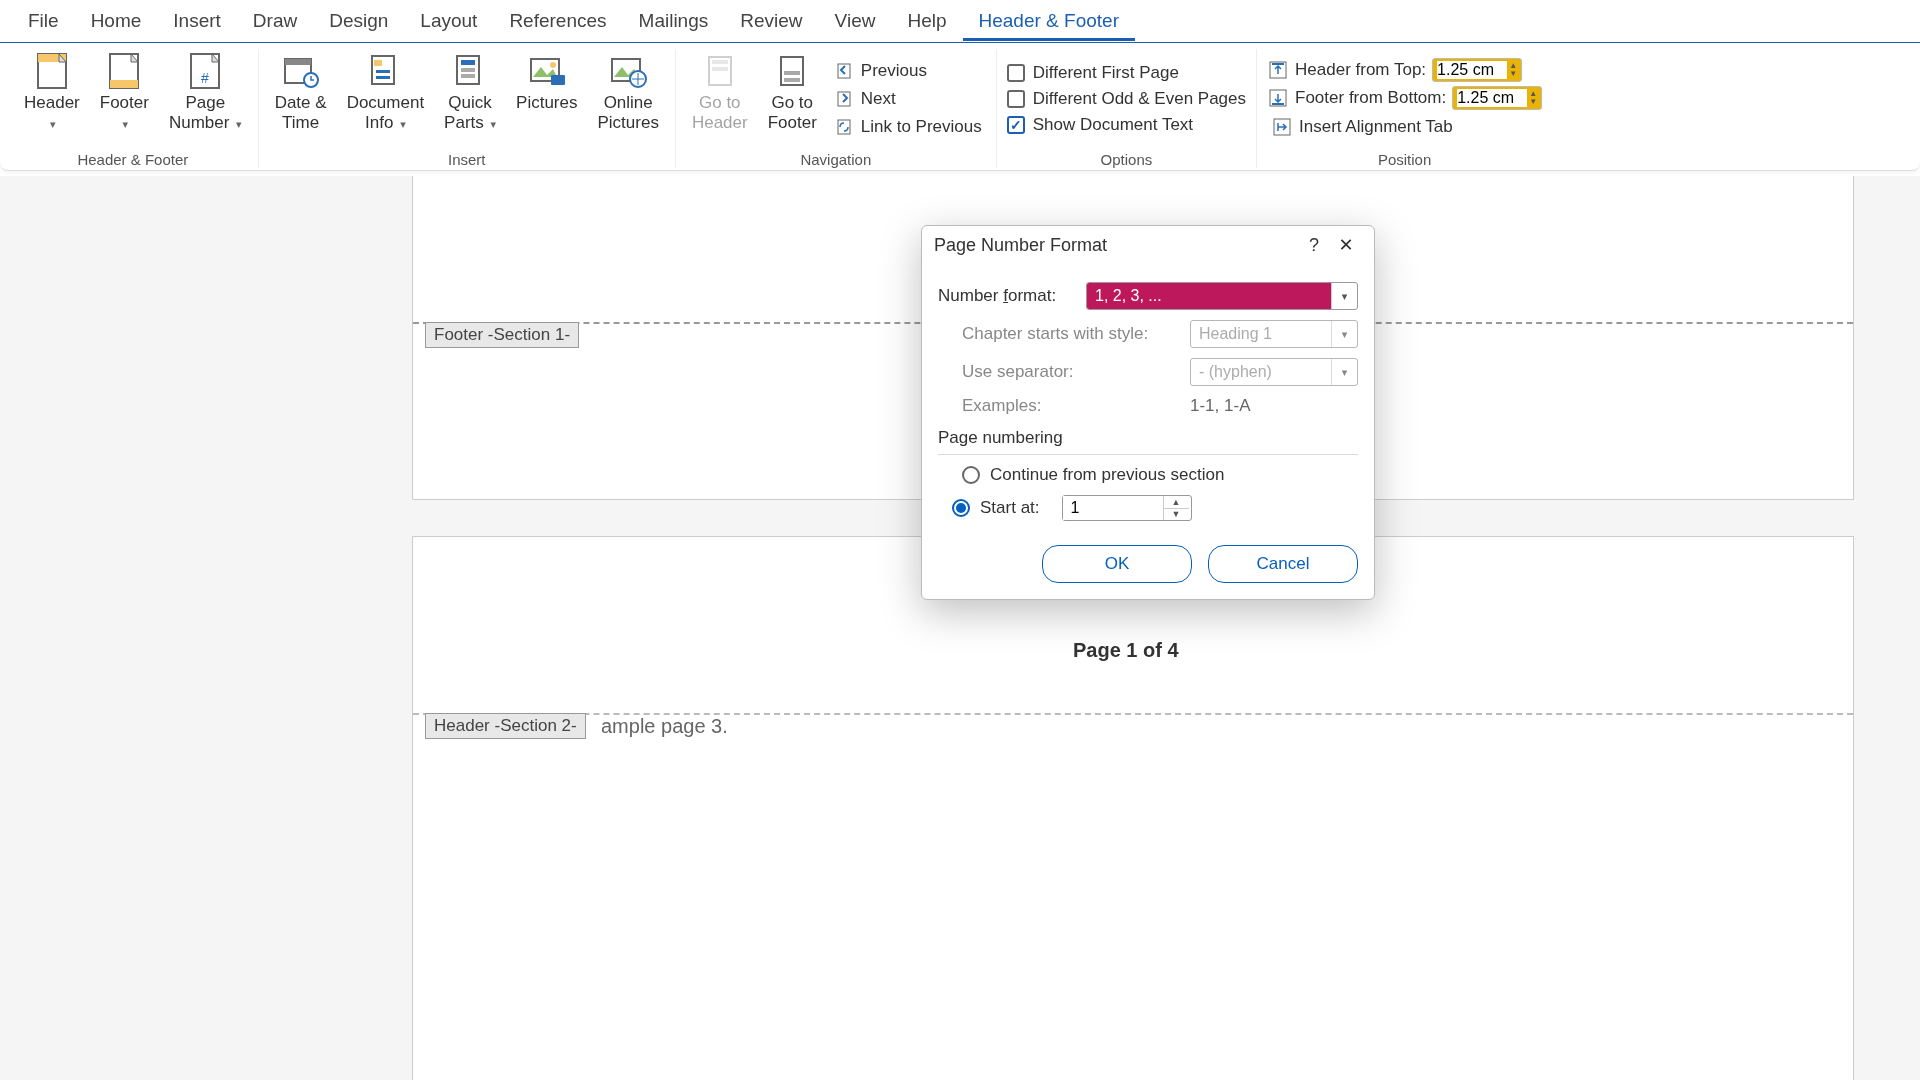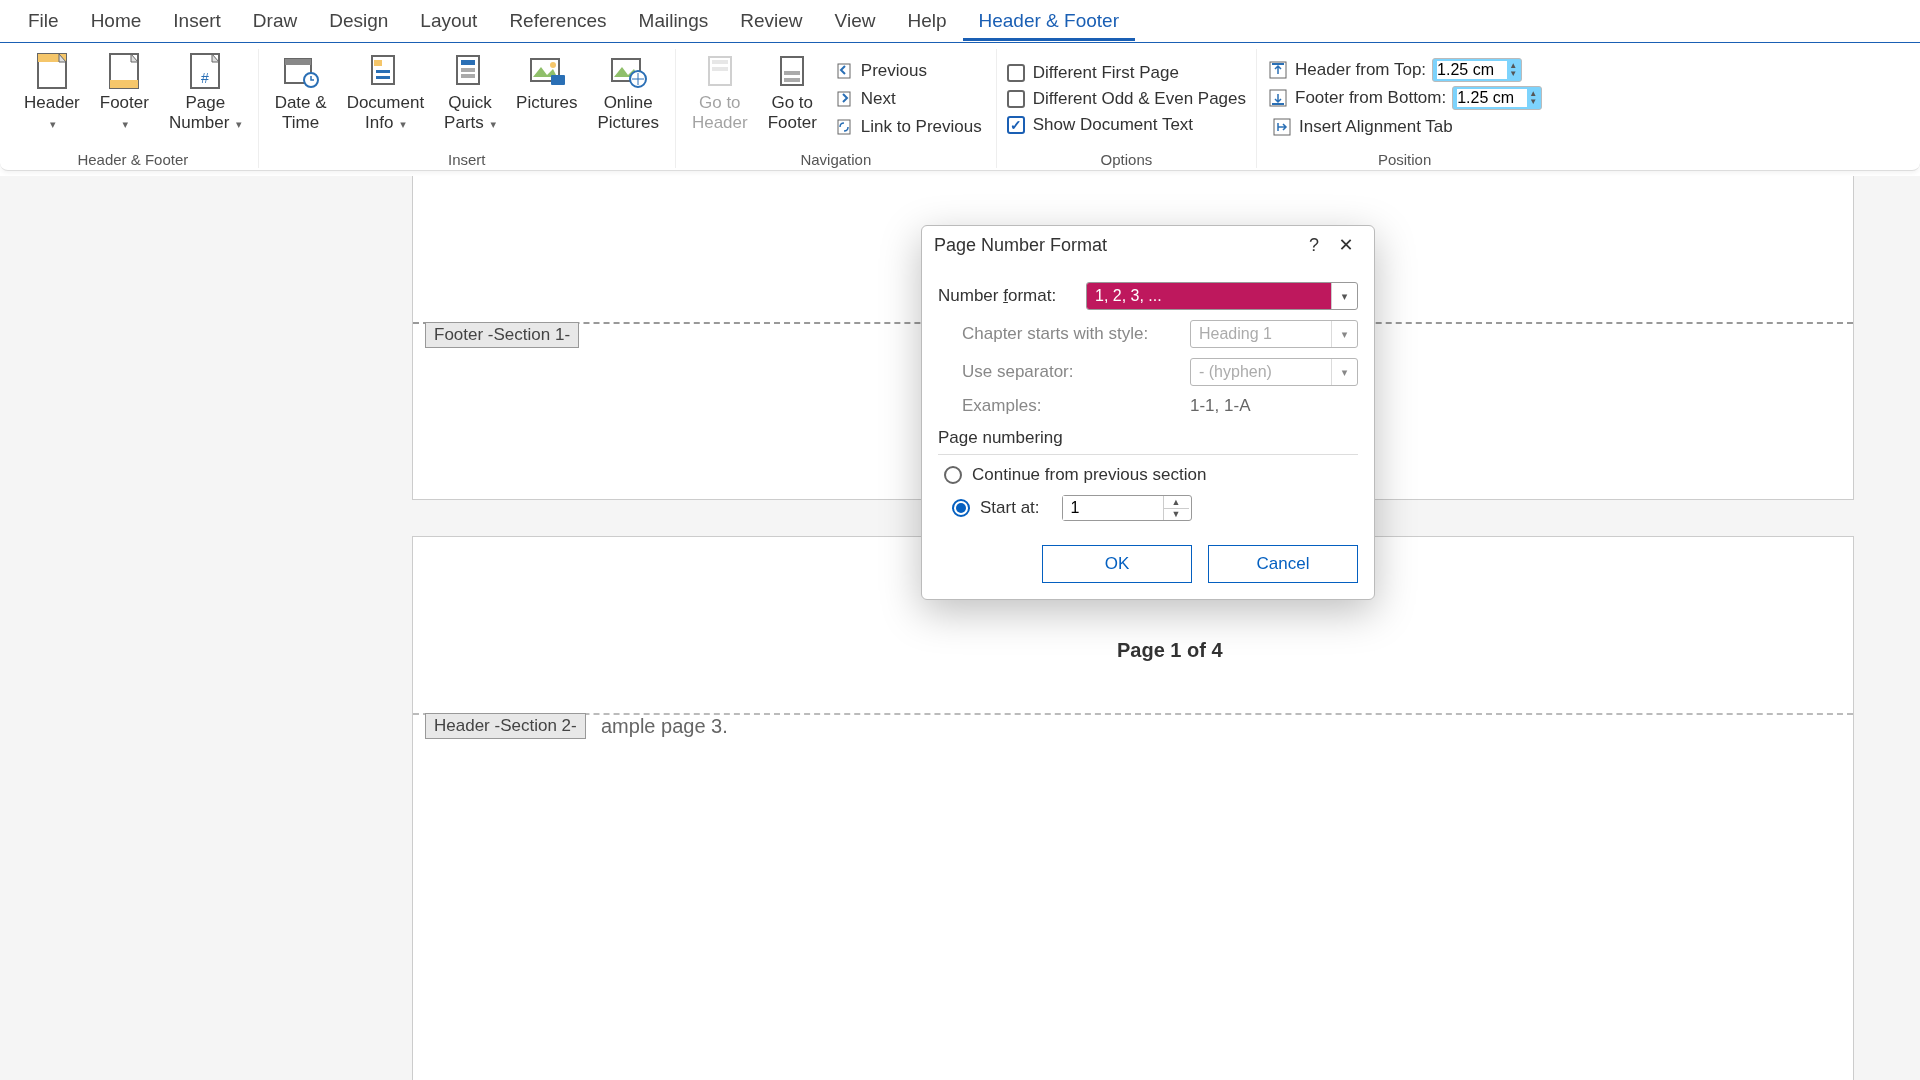--- a/index.html
+++ b/index.html
@@ -28,39 +28,39 @@
 
 .chk-stack { display: flex; flex-direction: column; gap: 6px; justify-content: center; height: 100%; }
 .chk-row { display: flex; align-items: center; gap: 8px; font-size: 17px; cursor: pointer; }
 .chk { width: 18px; height: 18px; border: 2px solid #666; border-radius: 3px; display: flex; align-items: center; justify-content: center; }
 .chk.checked::after { content: "✓"; color: #1a5fb4; font-weight: bold; font-size: 14px; }
 .chk.checked { border-color: #1a5fb4; }
 
 .pos-stack { display: flex; flex-direction: column; gap: 4px; justify-content: center; height: 100%; }
 .pos-row { display: flex; align-items: center; gap: 6px; font-size: 17px; }
 .pos-ico { width: 22px; height: 22px; display: flex; align-items: center; justify-content: center; }
-.num-input { width: 90px; border: 1px solid #bbb; border-radius: 3px; padding: 2px 4px; font-size: 16px; background: #7dd3fc; display: flex; align-items: center; }
+.num-input { width: 90px; border: 1px solid #bbb; border-radius: 3px; padding: 2px 4px; font-size: 16px; background: #eab308; display: flex; align-items: center; }
 .num-input input { border: none; outline: none; width: 70px; font-size: 16px; }
 .spinner { display: flex; flex-direction: column; margin-left: auto; }
 .spin-up, .spin-down { font-size: 8px; line-height: 8px; cursor: pointer; color: #555; }
 
 .chev { font-size: 11px; color: #666; margin-left: 2px; }
 
 
 .doc-area { position: absolute; top: 176px; left: 0; right: 0; bottom: 0; background: #f5f5f5; overflow: hidden; }
 .page { position: absolute; background: #fff; border: 1px solid #ccc; left: 412px; width: 1442px; }
 .page1 { top: -176px; height: 500px; border-top: none; }
 .page2 { top: 360px; height: 800px; }
 
 .footer-line { position: absolute; left: 0; right: 0; border-top: 2px dashed #999; }
 .footer-line.h1 { border-top: 2px dashed #bbb; }
 .section-badge { position: absolute; background: #e8e8e8; border: 1px solid #999; padding: 2px 8px; font-size: 17px; color: #444; }
 
 .page-text { color: #666; font-size: 20px; position: absolute; }
-.page-num-text { position: absolute; font-size: 20px; font-weight: 600; color: #333; margin-left: 44px; }
+.page-num-text { position: absolute; font-size: 20px; font-weight: 600; color: #333; }
 
 
 .dialog { position: absolute; top: 225px; left: 921px; width: 454px; background: #fff; border: 1px solid #bbb; border-radius: 6px; box-shadow: 0 12px 40px rgba(0,0,0,0.25); z-index: 100; }
 .dialog-title { display: flex; align-items: center; padding: 8px 12px; font-size: 18px; }
 .dialog-title .t { flex: 1; }
 .dialog-title .help, .dialog-title .close { width: 32px; text-align: center; font-size: 18px; cursor: pointer; color: #333; }
 .dialog-body { padding: 8px 16px 16px 16px; }
 
 .row { display: flex; align-items: center; margin: 10px 0; gap: 10px; font-size: 17px; }
 .row.indent { margin-left: 24px; color: #888; }
@@ -82,21 +82,21 @@
 .section-h { font-size: 17px; margin-top: 12px; margin-bottom: 4px; }
 .hr { border: none; border-top: 1px solid #ddd; margin: 6px 0 4px 0; }
 
 .start-spin { display: flex; border: 1px solid #999; border-radius: 3px; width: 130px; }
 .start-spin input { border: none; outline: none; width: 100px; padding: 3px 8px; font-size: 16px; }
 .start-spin .spnr { width: 26px; border-left: 1px solid #ccc; display: flex; flex-direction: column; }
 .start-spin .spnr div { flex: 1; display: flex; align-items: center; justify-content: center; font-size: 9px; cursor: pointer; color: #555; }
 .start-spin .spnr div:first-child { border-bottom: 1px solid #ccc; }
 
 .dialog-btns { display: flex; justify-content: flex-end; gap: 16px; margin-top: 24px; }
-.dbtn { width: 150px; padding: 8px 0; text-align: center; border: 1.5px solid #0560c0; color: #0560c0; border-radius: 0; font-size: 17px; cursor: pointer; background: #fff; }
+.dbtn { width: 150px; padding: 8px 0; text-align: center; border: 1.5px solid #0560c0; color: #0560c0; border-radius: 16px; font-size: 17px; cursor: pointer; background: #fff; }
 
 </style>
 </head>
 <body>
 
 <div class="tab-bar">
   <div class="tab">File</div>
   <div class="tab">Home</div>
   <div class="tab">Insert</div>
   <div class="tab">Draw</div>
@@ -378,21 +378,21 @@
         <div class="seldrop">▾</div>
       </div>
     </div>
     <div class="row indent">
       <span class="lab">Examples:</span>
       <span style="margin-left:auto; width:168px; color:#666">1-1, 1-A</span>
     </div>
 
     <div class="section-h">Page numbering</div>
     <hr class="hr">
-    <div class="row" style="margin-left:6px">
+    <div class="row" style="margin-left:24px">
       <span class="radio"></span>
       <span><span class="ul">C</span>ontinue from previous section</span>
     </div>
     <div class="row" style="margin-left:14px">
       <span class="radio on"></span>
       <span>Start <span class="ul">a</span>t:</span>
       <div class="start-spin" style="margin-left:12px">
         <input value="1" style="">
         <div class="spnr">
             <div>▲</div>

